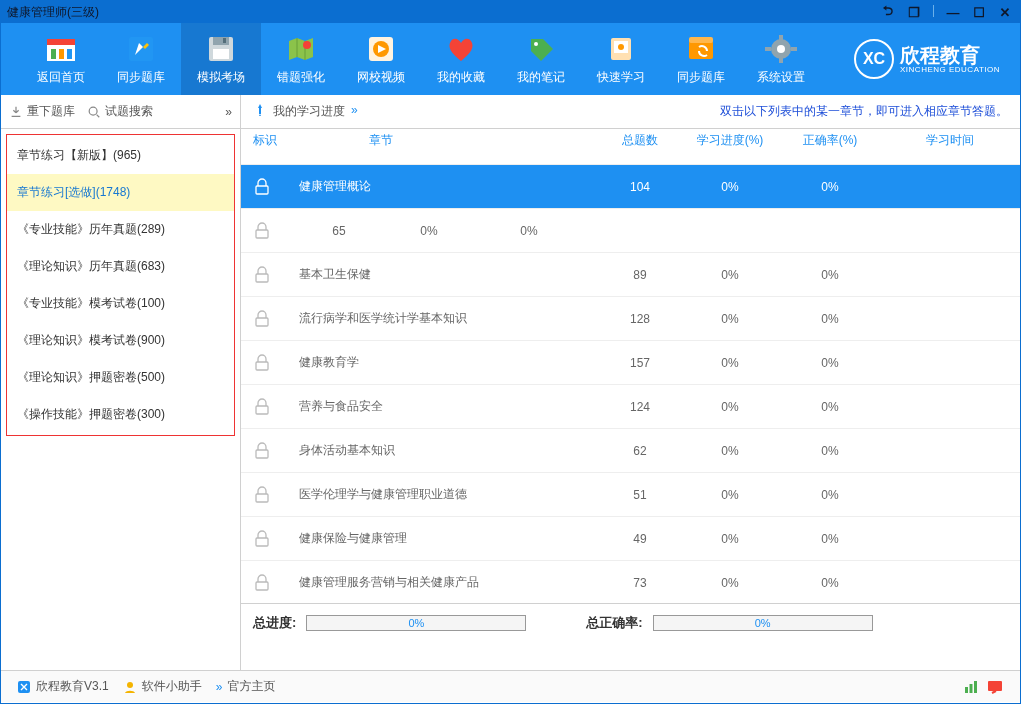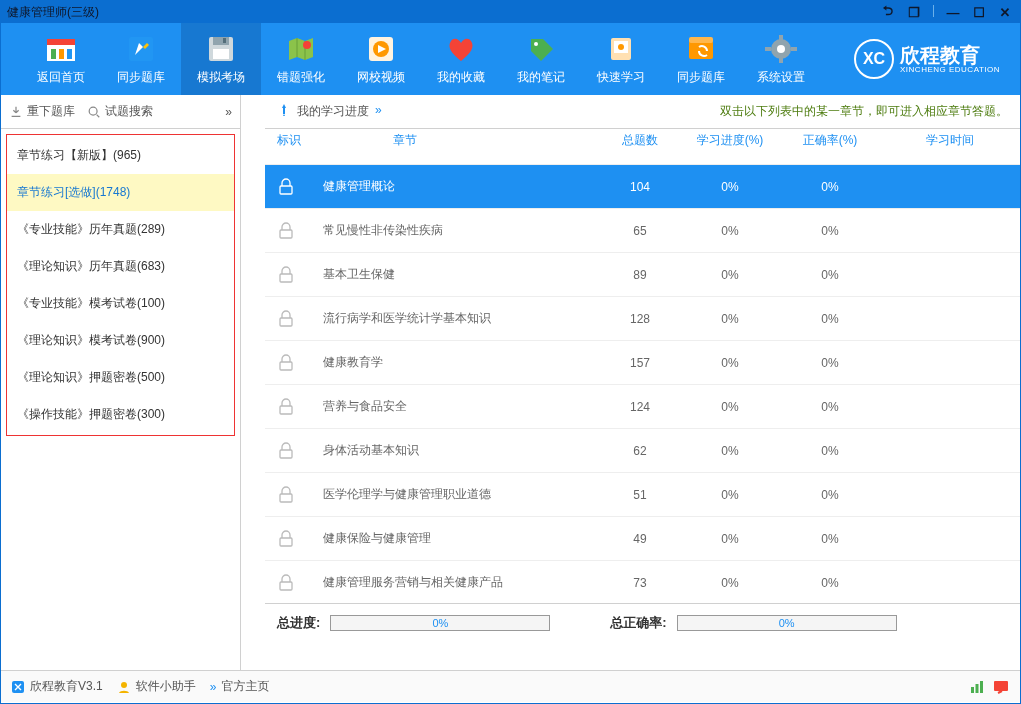--- a/index.html
+++ b/index.html
@@ -11,33 +11,33 @@
 .toolbar { height: 72px; background: #1e90f2; display: flex; align-items: stretch; padding-left: 20px; }
 .tool-item { width: 80px; display: flex; flex-direction: column; align-items: center; justify-content: center; gap: 4px; color: #fff; cursor: pointer; }
 .tool-item.selected { background: #1778d1; }
 .tool-icon { width: 32px; height: 32px; display: flex; align-items: center; justify-content: center; }
 .tool-label { font-size: 12px; }
 .brand { margin-left: auto; display: flex; align-items: center; padding-right: 20px; color: #fff; gap: 6px; }
 .brand-logo { width: 40px; height: 40px; border: 2px solid #fff; border-radius: 50%; display: flex; align-items: center; justify-content: center; font-weight: bold; font-size: 16px; }
 .brand-text { display: flex; flex-direction: column; line-height: 1.1; }
 .brand-cn { font-size: 20px; font-weight: bold; }
 .brand-en { font-size: 8px; letter-spacing: 0.5px; }
-.main { display: flex; height: 575px; gap: 24px; }
+.main { display: flex; height: 575px; }
 .sidebar { width: 240px; border-right: 1px solid #d0d0d0; display: flex; flex-direction: column; }
 .sidebar-toolbar { height: 34px; border-bottom: 1px solid #d0d0d0; display: flex; align-items: center; padding: 0 8px; gap: 12px; color: #555; }
 .sb-tool { display: flex; align-items: center; gap: 4px; cursor: pointer; }
 .sb-tool-icon { width: 14px; height: 14px; display: flex; align-items: center; justify-content: center; }
 .sidebar-list { border: 1px solid #e33; margin: 5px; padding: 2px 0; flex-shrink: 0; }
 .sidebar-item { padding: 10px 10px; cursor: pointer; color: #333; }
 .sidebar-item.active { background: #fef9c3; color: #1778d1; }
 .content { flex: 1; display: flex; flex-direction: column; }
 .progress-bar { height: 34px; border-bottom: 1px solid #d0d0d0; display: flex; align-items: center; padding: 0 12px; color: #555; }
 .prog-left { display: flex; align-items: flex-start; gap: 6px; cursor: pointer; }
 .prog-left .dbl-arrow { color: #1e90f2; font-size: 12px; }
-.prog-hint { margin-left: auto; color: #4d7c0f; }
+.prog-hint { margin-left: auto; color: #1d4ed8; }
 .table-header { display: flex; height: 36px; align-items: center; color: #1e90f2; padding: 0 0 12px 12px; font-size: 12px; border-bottom: 1px solid #eee; }
 .th-mark { width: 46px; }
 .th-chap { flex: 1; }
 .th-count { width: 80px; text-align: center; }
 .th-prog { width: 100px; text-align: center; }
 .th-acc { width: 100px; text-align: center; }
 .th-time { width: 140px; text-align: center; }
 .table-body { overflow-y: auto; height: 438px; }
 .table-row { display: flex; align-items: center; height: 44px; border-bottom: 1px solid #eee; padding-left: 12px; cursor: pointer; color: #666; }
 .table-row.selected { background: #1e90f2; color: #fff; }
@@ -45,21 +45,21 @@
 .td-chap { flex: 1; }
 .td-count { width: 80px; text-align: center; }
 .td-prog { width: 100px; text-align: center; }
 .td-acc { width: 100px; text-align: center; }
 .td-time { width: 140px; text-align: center; }
 .lock-icon { width: 18px; height: 18px; }
 .summary-bar { height: 38px; border-top: 1px solid #d0d0d0; display: flex; align-items: center; padding: 0 12px; gap: 10px; color: #333; font-size: 13px; }
 .summary-label { font-weight: bold; }
 .progress-widget { width: 220px; height: 16px; border: 1px solid #999; background: #f5f5f5; position: relative; }
 .progress-widget .pv { position: absolute; inset: 0; display: flex; align-items: center; justify-content: center; font-size: 11px; color: #1e90f2; }
-.status-bar { height: 32px; border-top: 1px solid #d0d0d0; display: flex; align-items: center; padding: 0 10px; gap: 14px; color: #555; background: #fafafa; }
+.status-bar { height: 32px; border-top: 1px solid #d0d0d0; display: flex; align-items: center; padding: 0 16px; gap: 14px; color: #555; background: #fafafa; }
 .status-item { display: flex; align-items: center; gap: 5px; cursor: pointer; }
 .status-item .icon { width: 14px; height: 14px; display: flex; align-items: center; justify-content: center; }
 .status-right { margin-left: auto; display: flex; gap: 6px; }
 .sr-btn { width: 18px; height: 16px; display: flex; align-items: center; justify-content: center; cursor: pointer; }
 </style>
 </head>
 <body>
 
 <div class="title-bar">
   <div class="title-text">健康管理师(三级)</div>
@@ -261,21 +261,20 @@
     <div class="td-acc">0%</div>
     <div class="td-time"></div>
         </div>
         <div class="table-row">
     <div class="td-mark">
             <svg class="lock-icon" viewBox="0 0 18 18">
               <rect x="3" y="8" width="12" height="8" rx="1" fill="none" stroke="#bbb" stroke-width="1.3"></rect>
               <path d="M5 8V5a4 4 0 0 1 8 0v3" fill="none" stroke="#bbb" stroke-width="1.3"></path>
             </svg>
           </div>
-    <div class="td-chap">常见慢性非传染性疾病</div>
     <div class="td-count">65</div>
     <div class="td-prog">0%</div>
     <div class="td-acc">0%</div>
     <div class="td-time"></div>
         </div>
         <div class="table-row">
     <div class="td-mark">
             <svg class="lock-icon" viewBox="0 0 18 18">
               <rect x="3" y="8" width="12" height="8" rx="1" fill="none" stroke="#bbb" stroke-width="1.3"></rect>
               <path d="M5 8V5a4 4 0 0 1 8 0v3" fill="none" stroke="#bbb" stroke-width="1.3"></path>

